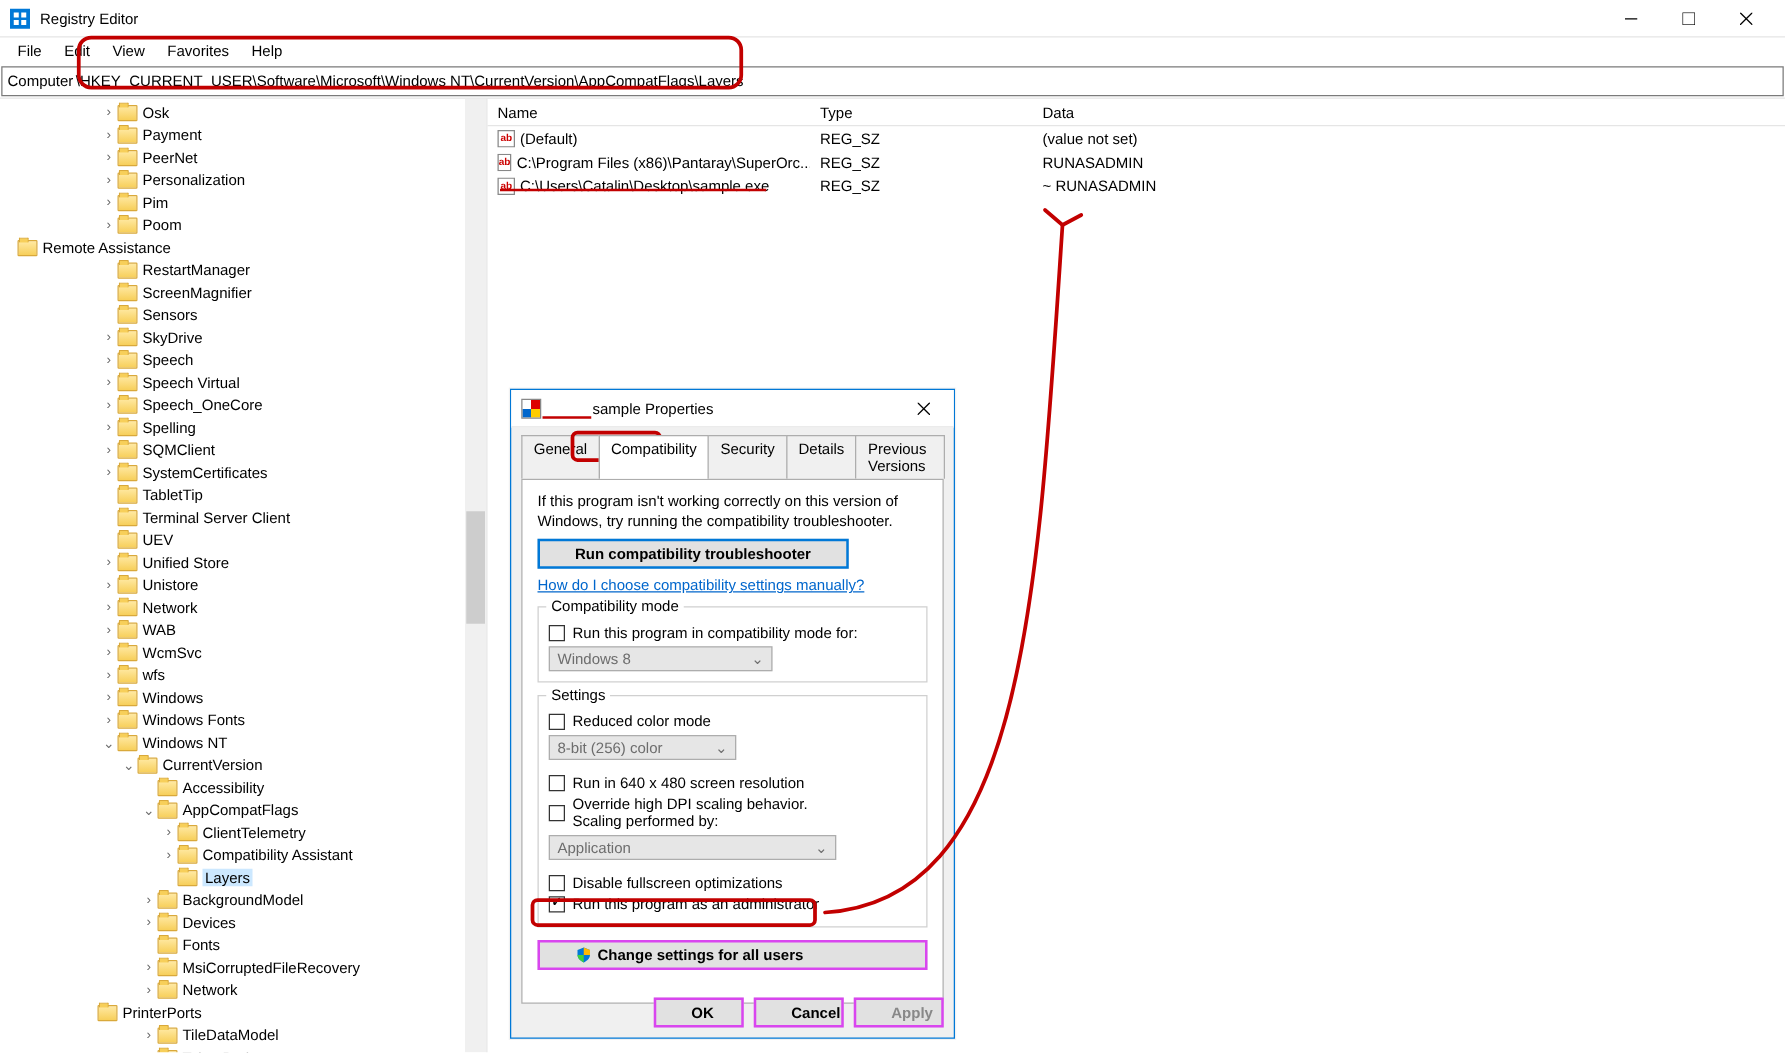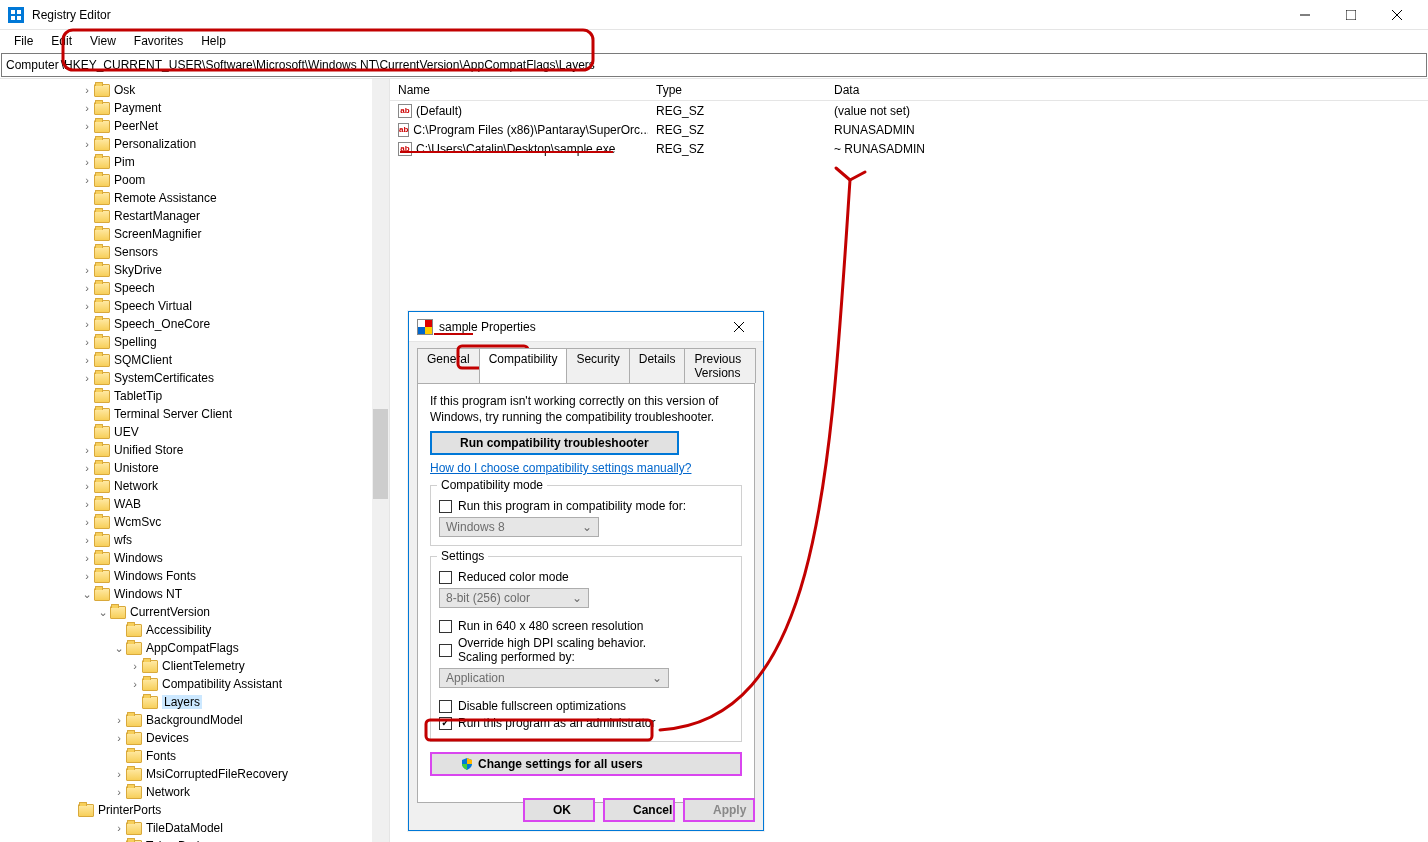--- a/index.html
+++ b/index.html
@@ -37,37 +37,37 @@
 .col-name { width: 258px; }
 .col-type { width: 178px; }
 .col-data { flex: 1; }
 .list-body .row { height: 19px; display: flex; align-items: center; }
 .list-body .row .cell { padding: 0 8px; display:flex; align-items:center; overflow:hidden; text-overflow:ellipsis; white-space:nowrap; }
 .list-body .row .cell.col-name { display:flex; gap:4px; }
 .ab-icon { width:14px; height:14px; background:#fff; border:1px solid #888; display:inline-flex; align-items:center; justify-content:center; font-size:8px; color:#c00; font-weight:bold; }
 
 
 .dialog { position: absolute; left: 408px; top: 311px; width: 356px; height: 520px; background: #f0f0f0; border: 1px solid #0078d7; box-shadow: 0 0 0 1px rgba(0,0,0,.05); }
-.dialog .dtitlebar { height: 30px; background: #fff; display: flex; align-items: center; padding: 0 4px 0 8px; border-bottom: 1px solid #e5e5e5; }
+.dialog .dtitlebar { height: 30px; background: #fff; display: flex; align-items: center; padding: 0 4px 0 8px; border-bottom: 1px solid #e5e5e5; gap: 35px; }
 .dialog .dtitlebar .dicon { width:16px; height:16px; margin-right:6px; background: conic-gradient(#d00 0 25%, #fc0 0 50%, #06c 0 75%, #fff 0); border:1px solid #888;}
 .dialog .dclose { margin-left:auto; width:40px; height:28px; display:flex; align-items:center; justify-content:center;}
 .tabs { display:flex; padding: 6px 8px 0 8px; }
 .tab { padding: 3px 9px; border:1px solid #adadad; border-bottom:none; background:#f0f0f0; position:relative; margin-right:-1px; font-size:12px;}
 .tab.active { background:#fff; z-index:2; }
 .tab-panel { margin: 0 8px 8px 8px; background:#fff; border:1px solid #adadad; padding: 10px 12px; height: 420px; position:relative;}
 .tab-panel p { font-size:12px; line-height:1.3; margin-bottom:6px;}
 .btn { border:2px solid #d946ef; background:#e1e1e1; padding: 3px 28px; font-size:12px; display:inline-block;font-weight:bold;}
 .btn.blue { border-color:#0078d7; }
 .link { color:#0066cc; text-decoration:underline; font-size:12px; display:inline-block; margin:6px 0 10px 0;}
 .groupbox { border:1px solid #d0d0d0; padding: 10px 8px 8px 8px; margin-bottom:10px; position:relative;}
 .groupbox .legend { position:absolute; top:-8px; left:6px; background:#fff; padding:0 4px; font-size:12px;}
 .chk-row { display:flex; align-items:center; gap:6px; margin: 3px 0; font-size:12px;}
 .chk { width:13px; height:13px; border:1px solid #333; background:#fff; display:inline-flex; align-items:center; justify-content:center; font-size:10px;}
 .chk.checked::after { content:'✓'; color:#000; font-weight:bold; line-height:1;}
-.combo { border:1px solid #adadad; background:#e6e6e6; color:#6d6d6d; padding:2px 6px; width: 160px; font-size:12px; display:flex; justify-content:space-between; align-items:center; margin-top:4px;}
+.combo { border:1px solid #adadad; background:#e6e6e6; color:#6d6d6d; padding:2px 6px; width: 179px; font-size:12px; display:flex; justify-content:space-between; align-items:center; margin-top:4px;}
 .combo.wide { width: 230px; }
 .dlg-buttons { position:absolute; bottom:8px; right:8px; display:flex; gap:8px;}
 .dlg-buttons .btn { width:72px; text-align:center; }
 .dlg-buttons .btn.disabled { color:#888; }
 
 .shield-btn { display:flex; align-items:center; gap:4px; }
 .shield { width:14px; height:14px; }
 
 
 .anno { position:absolute; pointer-events:none; }
@@ -146,21 +146,21 @@
         <div class="tree-row" style="padding-left: 80px;">
           <span class="exp">›</span>
           <span class="folder"></span>
           <span class="label">Pim</span>
         </div>
         <div class="tree-row" style="padding-left: 80px;">
           <span class="exp">›</span>
           <span class="folder"></span>
           <span class="label">Poom</span>
         </div>
-        <div class="tree-row" style="padding-left: 80px;">
+        <div class="tree-row" style="">
           <span class="exp"></span>
           <span class="folder"></span>
           <span class="label">Remote Assistance</span>
         </div>
         <div class="tree-row" style="padding-left: 80px;">
           <span class="exp"></span>
           <span class="folder"></span>
           <span class="label">RestartManager</span>
         </div>
         <div class="tree-row" style="padding-left: 80px;">

